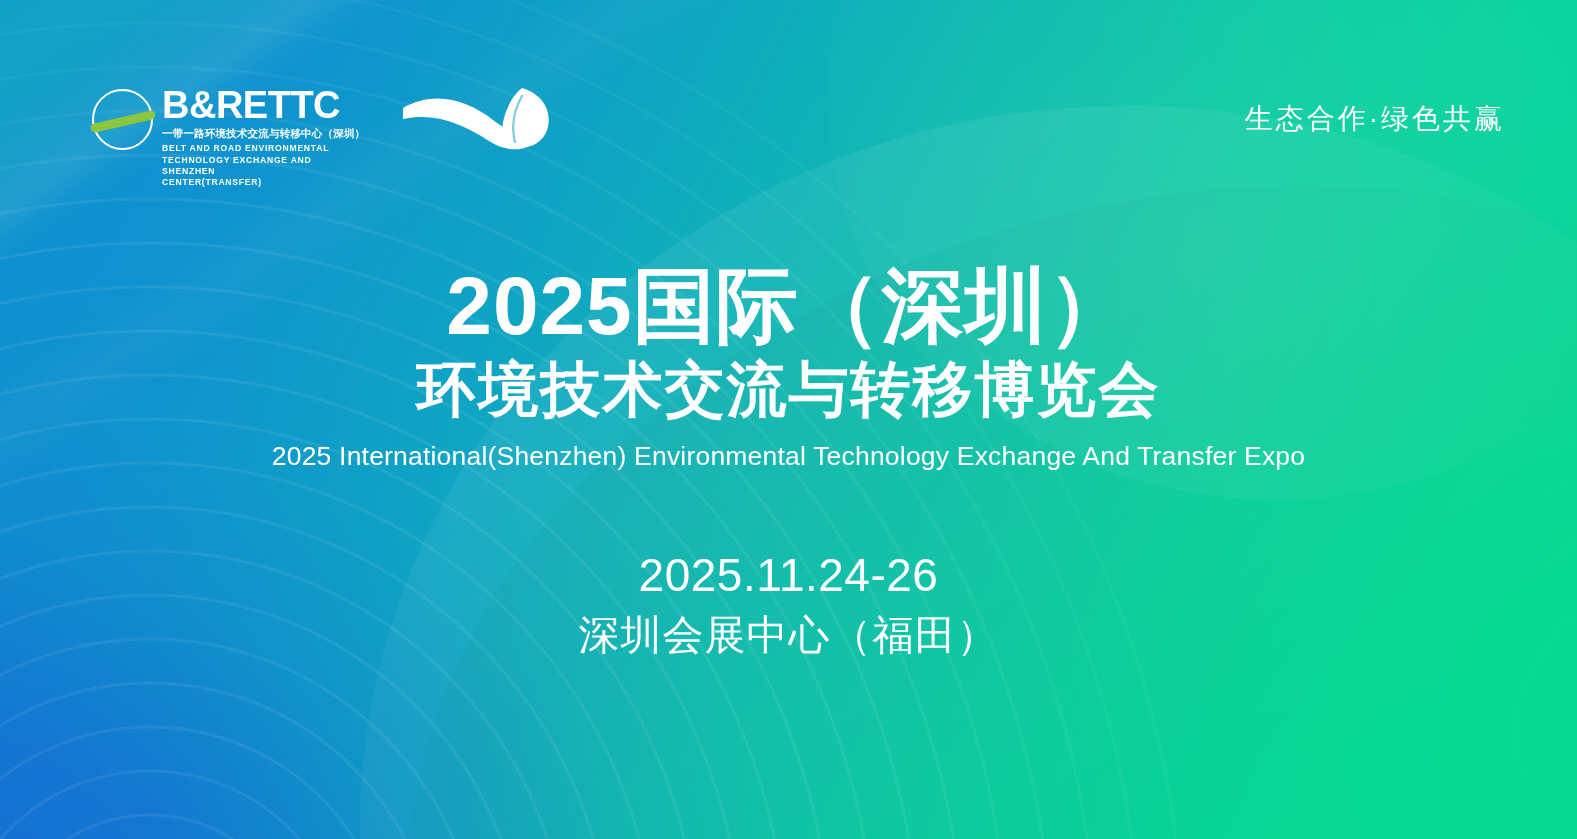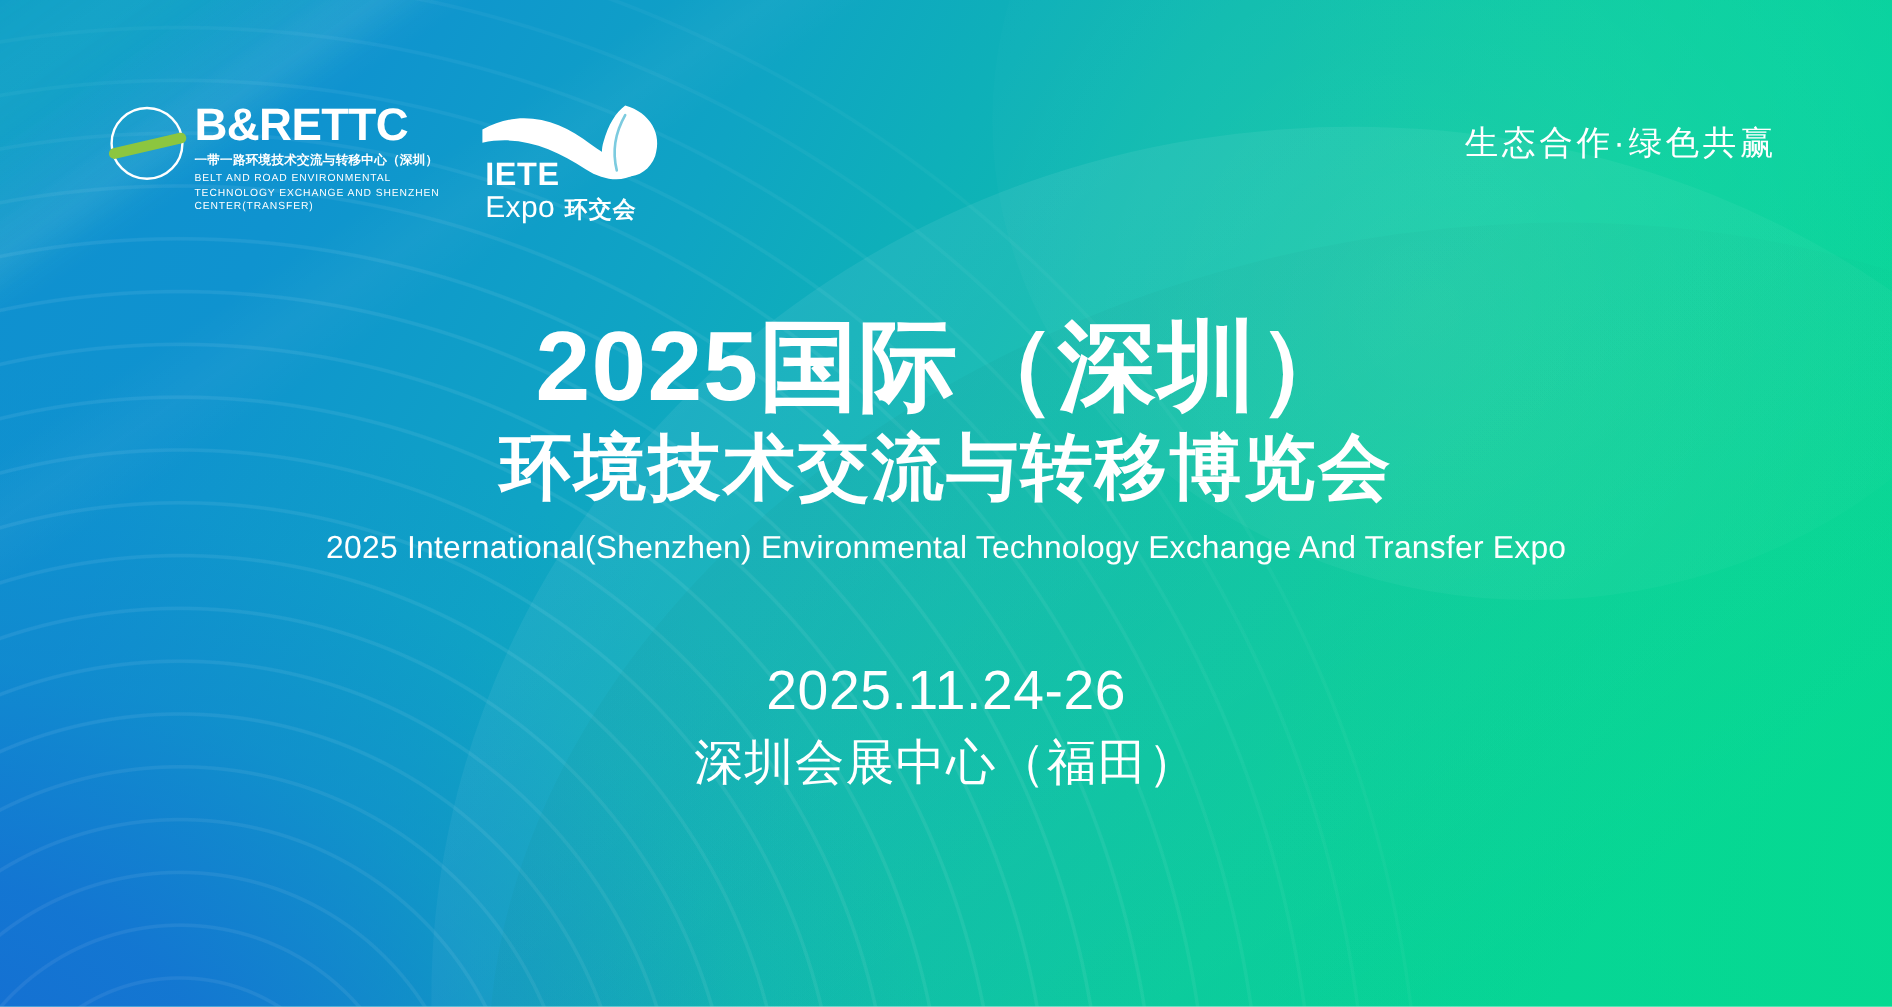--- a/index.html
+++ b/index.html
@@ -117,21 +117,21 @@
     width:900px; height:800px;
     border-radius:50%;
     background:radial-gradient(ellipse at 40% 70%, rgba(255,255,255,0.07), rgba(255,255,255,0) 65%);
   }
 
   
   .header {
     position:absolute;
     left:0; right:0; top:86px;
     display:flex; align-items:flex-start;
-    padding:0 96px 0 92px;
+    padding:0 72px 0 92px;
   }
   .logos { display:flex; align-items:flex-start; gap:34px; }
 
   
   .brettc { display:flex; align-items:flex-start; gap:9px; }
   .globe-mark {
     position:relative;
     width:61px; height:61px; flex:0 0 61px;
     margin-top:3px;
   }
@@ -161,21 +161,21 @@
     color:#ffffff;
     font-size:10.5px;
     font-weight:bold;
     letter-spacing:0.2px;
     margin-top:3px;
     white-space:nowrap;
   }
   .brettc-en {
     color:#ffffff;
     font-size:8.6px;
-    font-weight:normal;
+    font-weight:bold;
     letter-spacing:0.75px;
     line-height:1.32;
     margin-top:2px;
     max-width:205px;
   }
 
   
   .iete { position:relative; width:164px; height:95px; margin-top:2px; }
   .iete svg { position:absolute; left:0; top:-2px; }
   .iete-text {
@@ -283,27 +283,20 @@
           </div>
         </div>
       </div>
 
       <div class="iete">
         <svg width="164" height="70" viewBox="0 0 164 70">
           <path d="M2 22 C 34 4, 66 14, 92 34 C 112 49, 128 54, 140 48 C 130 66, 108 68, 88 55 C 62 38, 34 26, 2 33 Z" fill="#ffffff"></path>
           <path d="M121 2 C 142 8, 152 26, 146 44 C 141 58, 127 64, 115 60 C 104 56, 99 44, 103 32 C 107 18, 113 8, 121 2 Z" fill="#ffffff"></path>
           <path d="M121 10 C 113 24, 110 40, 114 56" fill="none" stroke="#11a0c4" stroke-width="2.2" stroke-linecap="round" opacity="0.55"></path>
         </svg>
-        <div class="iete-text">
-          <div class="iete-top">IETE</div>
-          <div class="iete-bottom">
-            <span class="iete-expo">Expo</span>
-            <span class="iete-cn">环交会</span>
-          </div>
-        </div>
       </div>
 
     </div>
 
     <div class="slogan">生态合作·绿色共赢</div>
   </div>
 
   <div class="main">
     <div class="title-1">2025国际（深圳）</div>
     <div class="title-2">环境技术交流与转移博览会</div>

